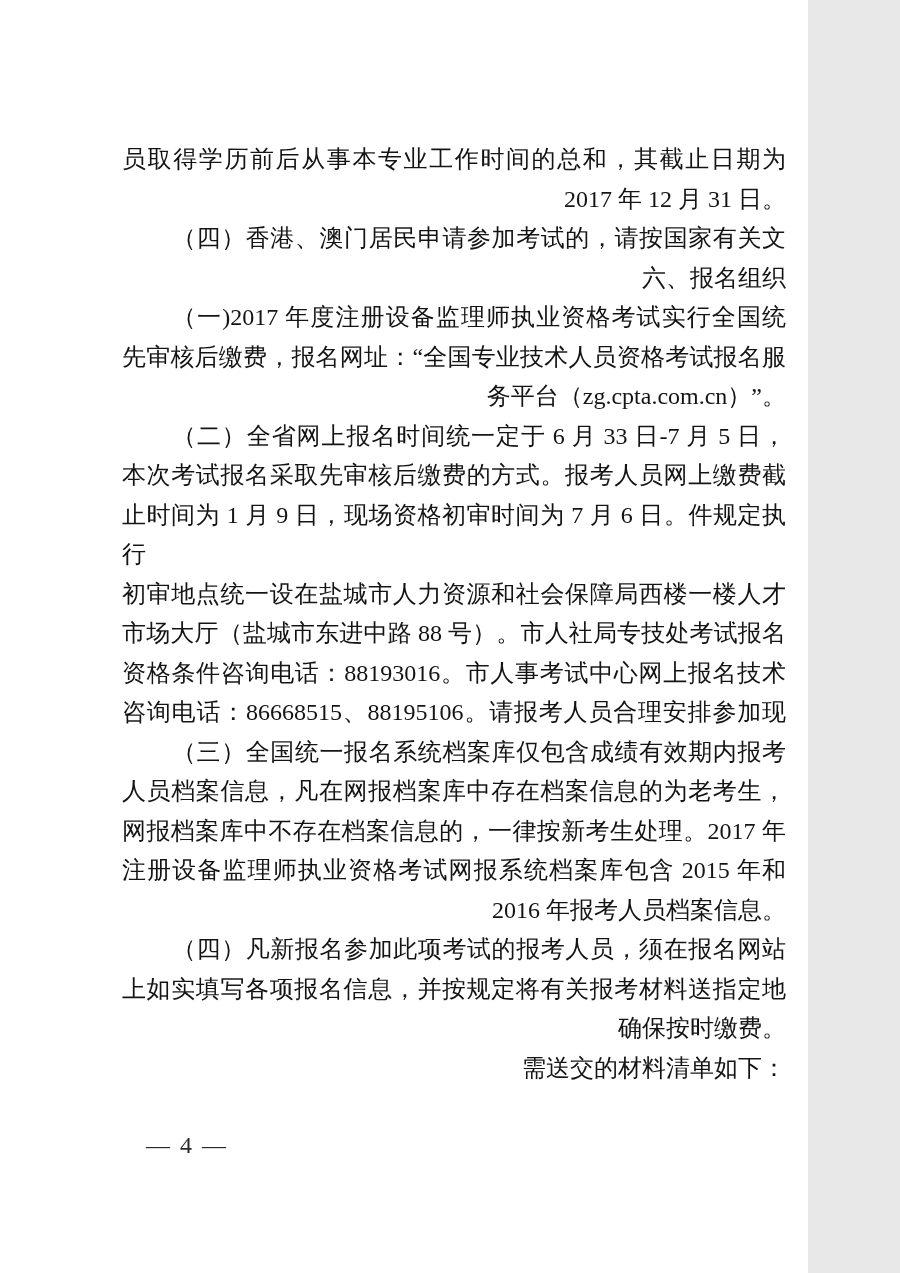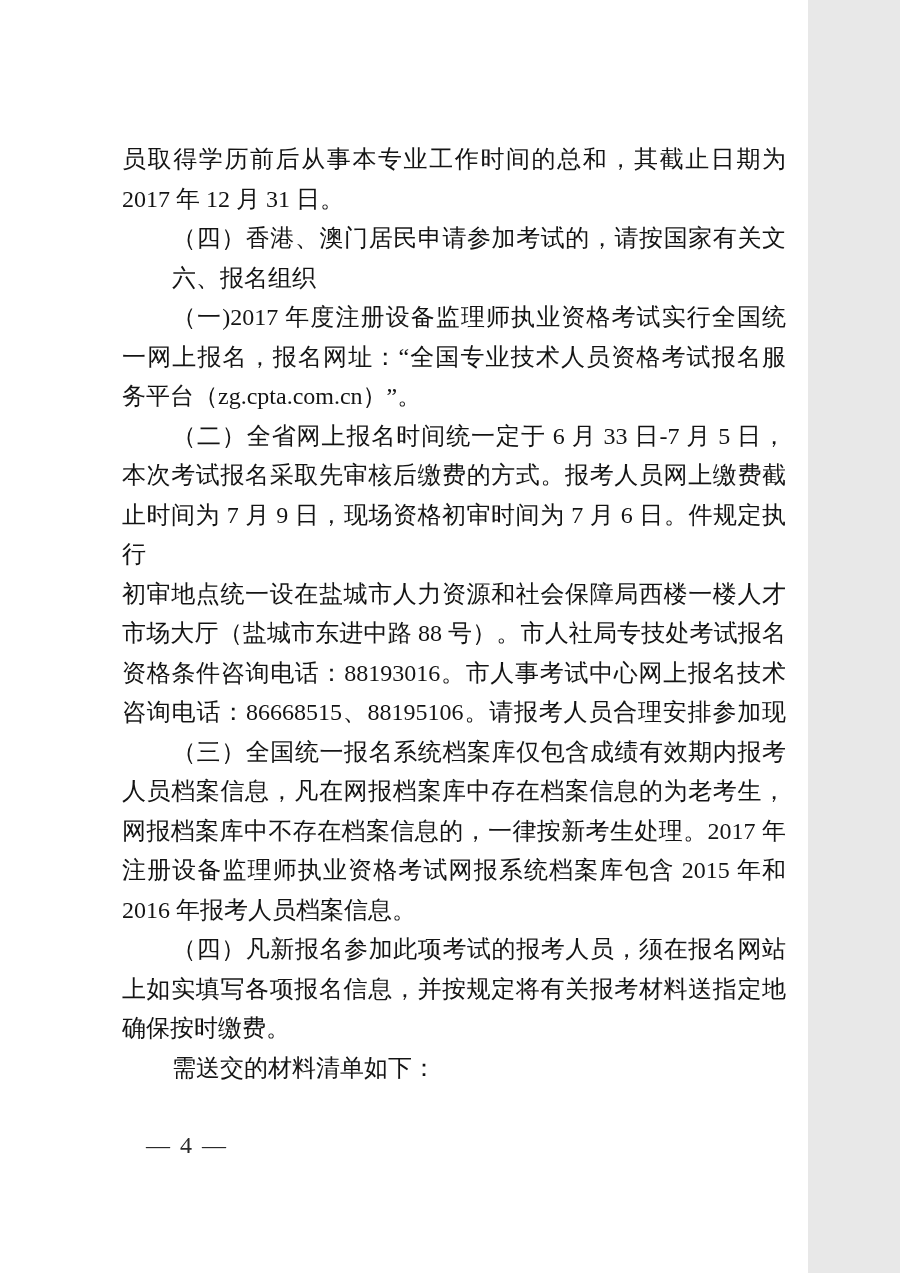--- a/index.html
+++ b/index.html
@@ -11,21 +11,21 @@
     color:#141414;
     overflow:hidden;
   }
   .doc{
     position:absolute;
     left:122px;top:140px;width:664px;
     font-size:24px;
     line-height:39.5px;
   }
   .line{
-    text-align:left;
+    text-align:right;
   }
   .line.fill{
     text-align:justify;
     text-align-last:justify;
   }
   .line.indent{
     text-indent:50px;
   }
   .seg{font-weight:400;}
   .seg.bold{font-weight:400;}
@@ -41,25 +41,25 @@
 </head>
 <body>
 
 <div class="page">
   <div class="doc">
       <div class="line fill"><span class="seg">员取得学历前后从事本专业工作时间的总和，其截止日期为</span></div>
       <div class="line"><span class="seg">2017 年 12 月 31 日。</span></div>
       <div class="line indent fill"><span class="seg">（四）香港、澳门居民申请参加考试的，请按国家有关文</span></div>
       <div class="line indent"><span class="seg">六、报名组织</span></div>
       <div class="line indent fill"><span class="seg">（一)2017 年度注册设备监理师执业资格考试实行全国统</span></div>
-      <div class="line fill"><span class="seg">一网上报名，</span><span class="seg bold">报名网址：“全国专业技术人员资格考试报名服</span></div>
+      <div class="line fill"><span class="seg">先审核后缴费，</span><span class="seg bold">报名网址：“全国专业技术人员资格考试报名服</span></div>
       <div class="line"><span class="seg bold">务平台（zg.cpta.com.cn）”。</span></div>
       <div class="line indent fill"><span class="seg">（二）全省网上报名时间统一定于 6 月 33 日-7 月 5 日，</span></div>
       <div class="line fill"><span class="seg">本次考试报名采取</span><span class="seg bold">先审核后缴费</span><span class="seg">的方式。报考人员网上</span><span class="seg bold">缴费截</span></div>
-      <div class="line fill"><span class="seg bold">止时间为 7 月 9 日</span><span class="seg">，现场</span><span class="seg bold">资格初审时间为 7 月 6 日</span><span class="seg">。件规定执行</span></div>
+      <div class="line fill"><span class="seg bold">止时间为 1 月 9 日</span><span class="seg">，现场</span><span class="seg bold">资格初审时间为 7 月 6 日</span><span class="seg">。件规定执行</span></div>
       <div class="line fill"><span class="seg">初审地点统一设在盐城市人力资源和社会保障局西楼一楼人才</span></div>
       <div class="line fill"><span class="seg">市场大厅（盐城市东进中路 88 号）。市人社局专技处考试报名</span></div>
       <div class="line fill"><span class="seg">资格条件咨询电话：88193016。市人事考试中心网上报名技术</span></div>
       <div class="line fill"><span class="seg">咨询电话：86668515、88195106。</span><span class="seg bold">请报考人员合理安排参加现</span></div>
       <div class="line indent fill"><span class="seg">（三）全国统一报名系统档案库仅包含成绩有效期内报考</span></div>
       <div class="line fill"><span class="seg">人员档案信息，凡在网报档案库中存在档案信息的为老考生，</span></div>
       <div class="line fill"><span class="seg">网报档案库中不存在档案信息的，一律按新考生处理。2017 年</span></div>
       <div class="line fill"><span class="seg">注册设备监理师执业资格考试网报系统档案库包含 2015 年和</span></div>
       <div class="line"><span class="seg">2016 年报考人员档案信息。</span></div>
       <div class="line indent fill"><span class="seg">（四）凡新报名参加此项考试的报考人员，须在报名网站</span></div>

